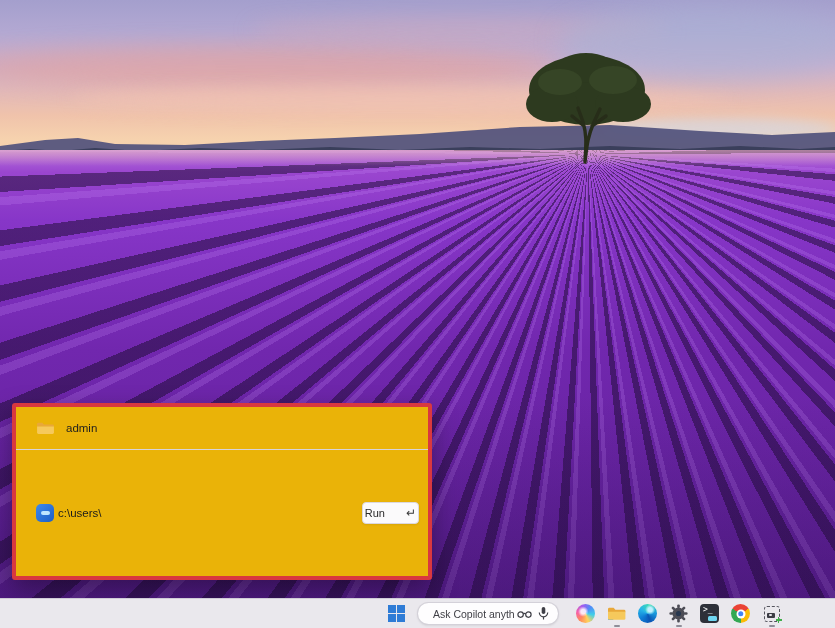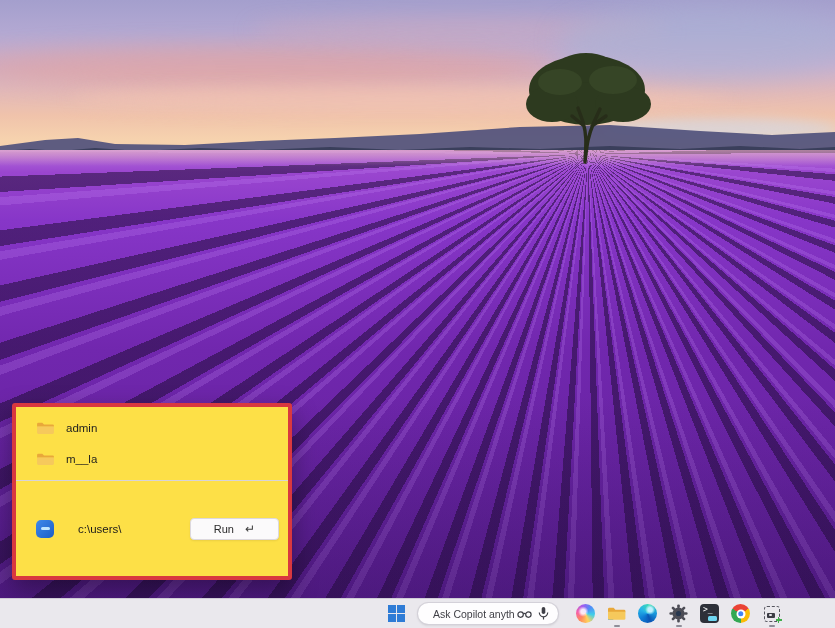--- a/index.html
+++ b/index.html
@@ -34,39 +34,39 @@
       linear-gradient(180deg,#b873dd 0px,#9a46cf 22px,#8736c8 70px,#7127ae 200px,#5d2097 100%);
   }
   .field::before{content:"";position:absolute;left:0;top:0;width:100%;height:16px;
     background:linear-gradient(rgba(246,200,186,.5),rgba(246,200,186,0));}
   .field::after{content:"";position:absolute;left:0;bottom:0;width:100%;height:45%;
     background:linear-gradient(rgba(40,10,70,0),rgba(35,8,62,.28));}
   .tree{position:absolute;left:518px;top:46px;width:140px;height:118px;}
 
   
   .flyout{
-    position:absolute;left:12px;top:403px;width:280px;height:177px;
-    background:#fde047;border:4px solid #d9383f;border-radius:3px;
+    position:absolute;left:12px;top:403px;width:420px;height:177px;
+    background:#eab308;border:4px solid #d9383f;border-radius:3px;
     box-shadow:0 10px 26px rgba(0,0,0,.35);
     display:flex;flex-direction:column;
   }
   .result-list{padding-top:5px;}
   .result-row{height:31px;display:flex;align-items:center;padding-left:20px;cursor:default;}
   .result-row .label{margin-left:11px;font-size:11.5px;color:#1f1f1f;}
   .divider{height:1px;background:#d7d3d9;margin-top:6px;}
   .run-row{flex:1;display:flex;align-items:center;padding-left:20px;}
   .run-icon{width:18px;height:18px;border-radius:5px;
     background:linear-gradient(135deg,#3e8aeb,#1c5ec6);position:relative;flex:0 0 auto;}
   .run-icon::before{content:"";position:absolute;left:4.5px;top:7px;width:9px;height:3.5px;
     border-radius:2px;background:#bfe6ff;}
-  .run-command{margin-left:24px;font-size:11.5px;color:#1b1b1b;}
+  .run-command{margin-left:4px;font-size:11.5px;color:#1b1b1b;}
   .run-button{
-    margin-left:auto;margin-right:9px;display:flex;align-items:center;gap:11px;
+    margin-left:auto;margin-right:9px;display:flex;align-items:center;gap:21px;
     background:#fbfafb;border:1px solid #dcd8de;border-radius:4px;
-    padding:3px 23px;font-size:11px;color:#2a2a2a;box-shadow:0 1px 2px rgba(0,0,0,.08);
+    padding:3px 2px;font-size:11px;color:#2a2a2a;box-shadow:0 1px 2px rgba(0,0,0,.08);
     cursor:pointer;
   }
   .run-button .enter{font-size:12px;color:#3a3a3a;}
 
   
   .taskbar{
     position:absolute;left:0;bottom:0;width:835px;height:30px;
     background:rgba(243,240,246,.96);
     border-top:1px solid rgba(175,170,188,.45);
   }
@@ -152,27 +152,20 @@
 
       <div class="result-row">
         <svg width="19" height="15" viewBox="0 0 20 16">
           <path d="M1 4.2 Q1 2.8 2.4 2.8 h4.2 l1.8 1.9 h9.2 Q19 4.7 19 6 v1.2 H1 Z" fill="#e9a83a"></path>
           <path d="M1 6.8 H19 v6.6 Q19 14.8 17.6 14.8 H2.4 Q1 14.8 1 13.4 Z" fill="#f6c95c"></path>
         </svg>
         <span class="label">admin</span>
       </div>
 
 
-      <div class="result-row">
-        <svg width="19" height="15" viewBox="0 0 20 16">
-          <path d="M1 4.2 Q1 2.8 2.4 2.8 h4.2 l1.8 1.9 h9.2 Q19 4.7 19 6 v1.2 H1 Z" fill="#e9a83a"></path>
-          <path d="M1 6.8 H19 v6.6 Q19 14.8 17.6 14.8 H2.4 Q1 14.8 1 13.4 Z" fill="#f6c95c"></path>
-        </svg>
-        <span class="label">m__la</span>
-      </div>
 
     </div>
 
     <div class="divider"></div>
 
     <div class="run-row">
       <div class="run-icon"></div>
       <span class="run-command">c:\users\</span>
       <div class="run-button">
         <span>Run</span>

